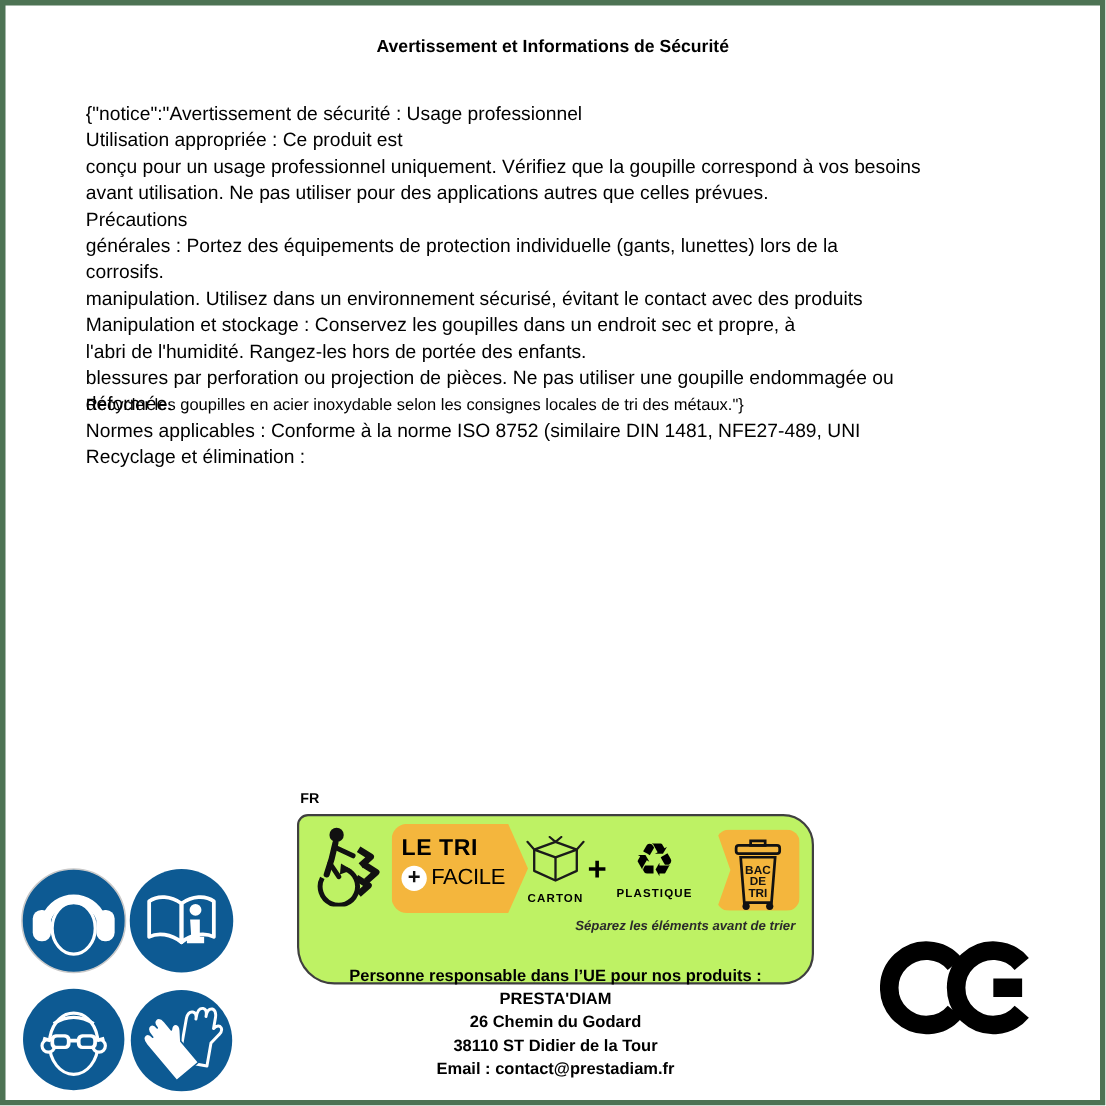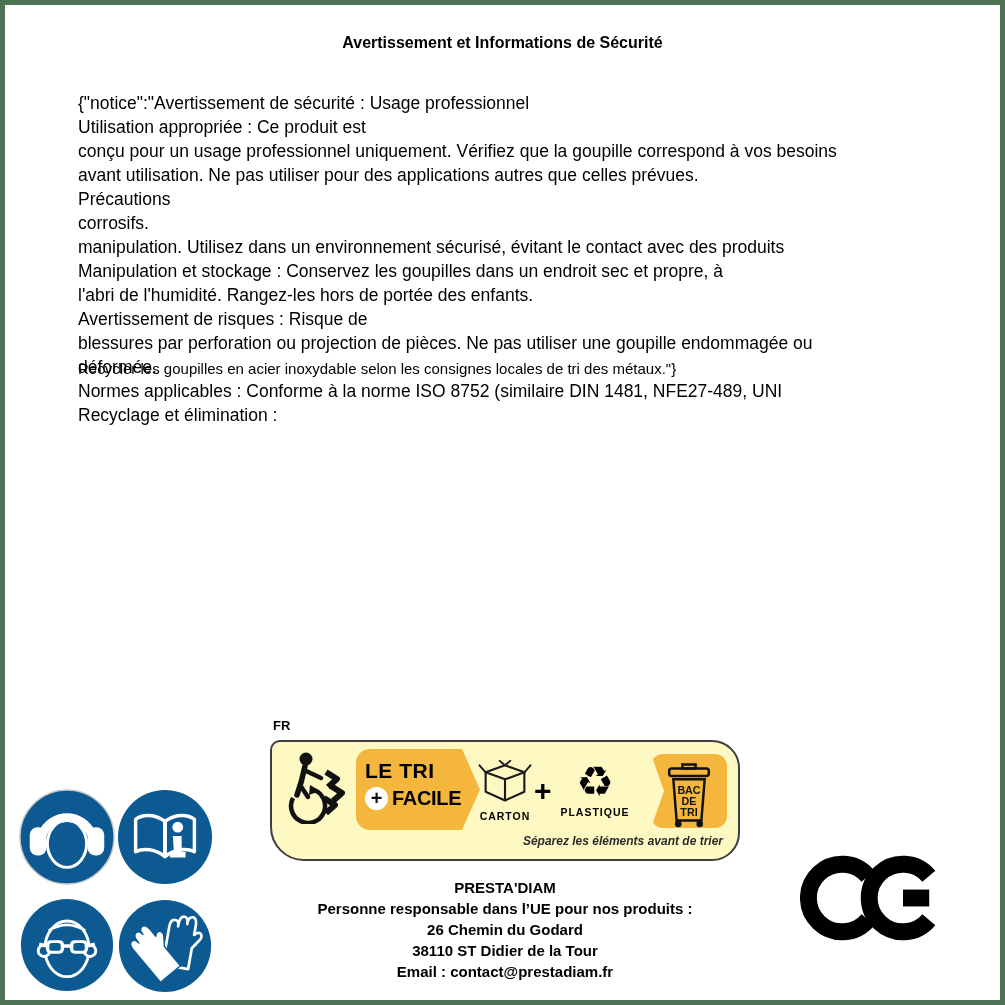--- a/index.html
+++ b/index.html
@@ -6,32 +6,32 @@
   .page{position:relative;width:1005px;height:1005px;background:#fff;
         border:5px solid #4d7354;box-sizing:border-box;overflow:hidden;
         font-family:"Liberation Sans",sans-serif;color:#000;}
   .title{position:absolute;top:29px;left:0;width:100%;text-align:center;
          font-size:16px;font-weight:bold;}
   .body-text{position:absolute;left:73px;top:86px;font-size:17.5px;line-height:24px;
              white-space:nowrap;}
   .overlay-line{position:absolute;left:73px;top:355px;font-size:15px;white-space:nowrap;}
   
   .fr-code{position:absolute;left:268px;top:713px;font-size:13px;font-weight:bold;}
-  .tri-box{position:absolute;left:265px;top:735px;width:470px;height:121px;
-           border:2px solid #3f3f3f;border-radius:10px 28px 28px 34px;background:#fef9c3;box-sizing:border-box;}
+  .tri-box{position:absolute;left:265px;top:735px;width:470px;height:155px;
+           border:2px solid #3f3f3f;border-radius:10px 28px 28px 34px;background:#bef264;box-sizing:border-box;}
   .triman{position:absolute;left:12px;top:8px;}
   .tri-yellow{position:absolute;left:84px;top:7px;width:124px;height:81px;background:#f4b63d;
               border-radius:14px 0 0 14px;
               clip-path:polygon(0 0,calc(100% - 18px) 0,100% 50%,calc(100% - 18px) 100%,0 100%);
               padding:10px 0 0 9px;box-sizing:border-box;}
   .tri-yellow .l1{font-size:21px;font-weight:800;letter-spacing:.5px;}
   .tri-yellow .l2{display:flex;align-items:center;gap:4px;margin-top:4px;}
   .plus-circle{width:23px;height:23px;border-radius:50%;background:#fff;color:#111;
                display:flex;align-items:center;justify-content:center;font-size:20px;font-weight:800;}
-  .tri-yellow .facile{font-size:20px;font-weight:700;letter-spacing:-.3px;}
+  .tri-yellow .facile{font-size:20px;font-weight:400;letter-spacing:-.3px;}
   .mat{position:absolute;top:18px;text-align:center;}
   .mat .mat-label{font-size:10.5px;font-weight:bold;letter-spacing:1px;margin-top:2px;}
   .mat-carton{left:204px;width:58px;}
   .mat-plastique{left:288px;width:70px;}
   .mat-plus{position:absolute;left:262px;top:32px;font-size:30px;font-weight:800;}
   .recy-glyph{font-family:"DejaVu Sans",sans-serif;font-size:42px;line-height:44px;}
   .bin-box{position:absolute;left:379px;top:12px;width:76px;height:74px;background:#f4b63d;
            border-radius:12px;
            clip-path:polygon(0 0,100% 0,100% 100%,0 100%,13px 50%);
            display:flex;align-items:flex-end;justify-content:center;}
@@ -50,25 +50,25 @@
 <div class="page">
 
   <div class="title">Avertissement et Informations de Sécurité</div>
 
   <div class="body-text">
       <div>{"notice":"Avertissement de sécurité : Usage professionnel</div>
       <div>Utilisation appropriée : Ce produit est</div>
       <div>conçu pour un usage professionnel uniquement. Vérifiez que la goupille correspond à vos besoins</div>
       <div>avant utilisation. Ne pas utiliser pour des applications autres que celles prévues.</div>
       <div>Précautions</div>
+      <div>générales : Portez des équipements de protection individuelle (gants, lunettes) lors de la</div>
       <div>corrosifs.</div>
       <div>manipulation. Utilisez dans un environnement sécurisé, évitant le contact avec des produits</div>
       <div>Manipulation et stockage : Conservez les goupilles dans un endroit sec et propre, à</div>
       <div>l'abri de l'humidité. Rangez-les hors de portée des enfants.</div>
-      <div>Avertissement de risques : Risque de</div>
       <div>blessures par perforation ou projection de pièces. Ne pas utiliser une goupille endommagée ou</div>
       <div>déformée.</div>
       <div>Normes applicables : Conforme à la norme ISO 8752 (similaire DIN 1481, NFE27-489, UNI</div>
       <div>Recyclage et élimination :</div>
     </div>
   <div class="overlay-line">Recycler les goupilles en acier inoxydable selon les consignes locales de tri des métaux."}</div>
 
   <div class="fr-code">FR</div>
   <div class="tri-box">
 
@@ -159,22 +159,22 @@
     <circle cx="50" cy="50" r="48" fill="#0d5a93"></circle>
     <g transform="rotate(10 65 45)">
       <path d="M52,72 L52,32 Q52,24 57,24 Q61,24 61,30 L61,28 Q61,19 66,19 Q70,19 70,26 L70,25 Q70,18 75,18 Q79,19 79,26 L79,36 Q83,31 86,34 Q88,37 85,41 L79,50 L79,72 Z" stroke="#fff" stroke-width="2.8" fill="none" stroke-linejoin="round"></path>
     </g>
     <g transform="rotate(-40 42 62)">
       <path d="M28,84 L28,40 Q28,32 33,32 Q37,32 37,38 L37,36 Q37,28 42,28 Q46,28 46,34 L46,33 Q46,27 51,27 Q55,28 55,34 L55,44 Q59,40 62,43 Q64,46 61,50 L55,58 L55,84 Z" fill="#fff" stroke="#0d5a93" stroke-width="1.5" stroke-linejoin="round"></path>
     </g>
   </svg>
 
   <div class="address">
+      <div>Personne responsable dans l’UE pour nos produits :</div>
       <div>PRESTA'DIAM</div>
-      <div>Personne responsable dans l’UE pour nos produits :</div>
       <div>26 Chemin du Godard</div>
       <div>38110 ST Didier de la Tour</div>
       <div>Email : contact@prestadiam.fr</div>
     </div>
 
   <svg class="ce" width="152" height="88" viewBox="0 0 180 104">
     <path d="M80.6,26.3 A40,40 0 1 0 80.6,77.7" stroke="#000" stroke-width="20" fill="none"></path>
     <path d="M152.6,26.3 A40,40 0 1 0 152.6,77.7" stroke="#000" stroke-width="20" fill="none"></path>
     <path d="M122,52 H153" stroke="#000" stroke-width="20" fill="none"></path>
   </svg>

